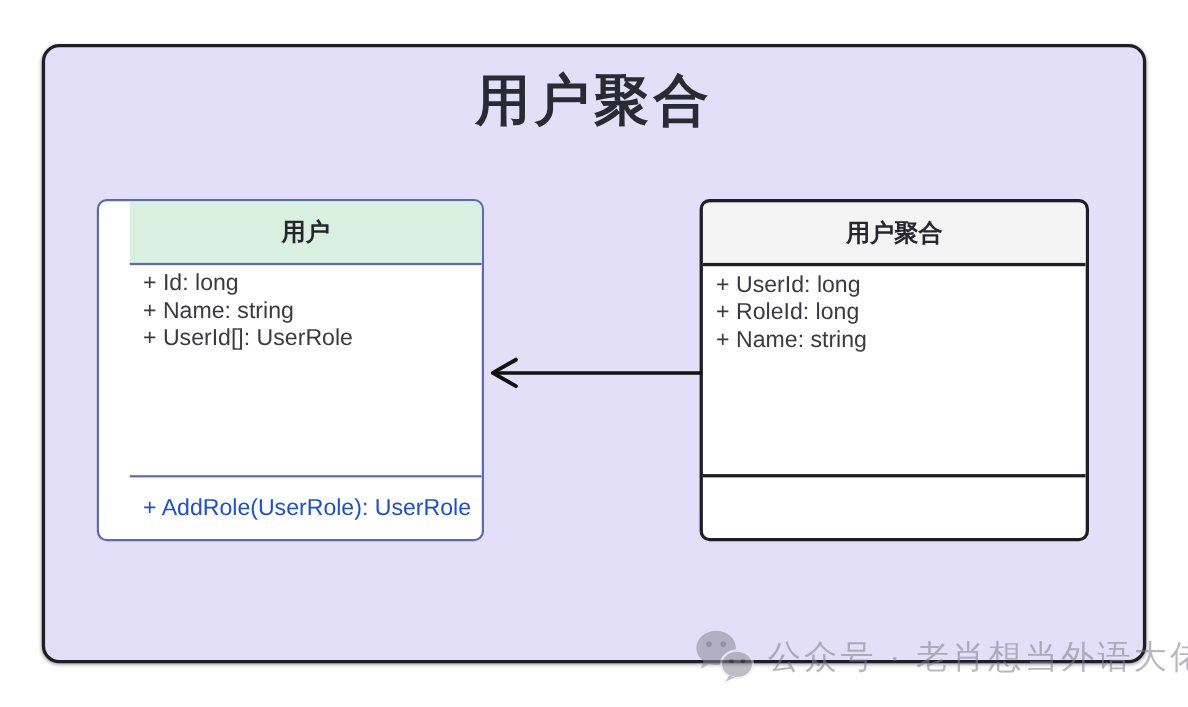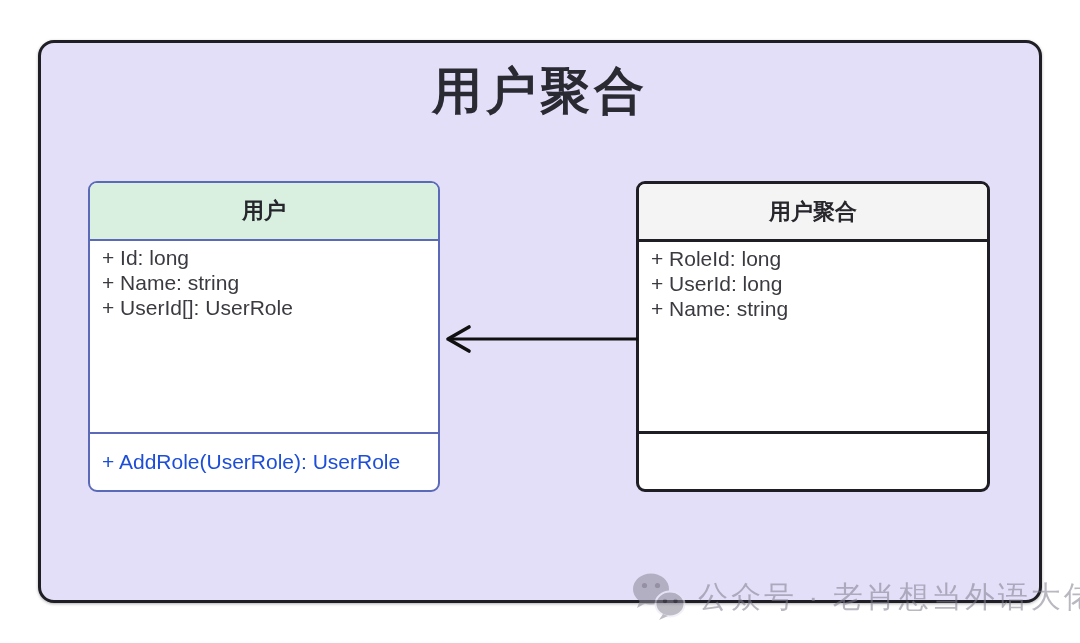--- a/index.html
+++ b/index.html
@@ -20,21 +20,21 @@
     text-align:center;font-size:50px;font-weight:bold;color:#2a2a33;
     letter-spacing:4px;
   }
 
   
   .class-box{
     position:absolute;top:181px;height:311px;box-sizing:border-box;
     background:#ffffff;border-radius:9px;display:flex;flex-direction:column;
     overflow:hidden;
   }
-  .class-box.user{left:88px;width:352px;border:2.5px solid #5a69b8;}
+  .class-box.user{left:88px;width:352px;border:2.5px solid #5a69b8;padding-left:28px;}
   .class-box.userrole{left:636px;width:354px;border:3px solid #1e1e24;}
   .class-header{
     height:58px;flex:0 0 58px;display:flex;align-items:center;justify-content:center;
     font-size:22px;font-weight:bold;color:#26262c;box-sizing:border-box;
   }
   .user .class-header{background:#d9f0e1;border-bottom:2.5px solid #5a69b8;}
   .userrole .class-header{background:#f4f4f4;border-bottom:3px solid #1e1e24;}
   .class-attrs{
     flex:1 1 auto;display:flex;flex-direction:column;justify-content:flex-start;
     padding:4px 0;
@@ -79,22 +79,22 @@
       <div class="attr-row">+ UserId[]: UserRole</div>
     </div>
     <div class="class-methods">
       <div class="method-row">+ AddRole(UserRole): UserRole</div>
     </div>
   </div>
 
   <div class="class-box userrole">
     <div class="class-header" style="background: rgb(244, 244, 244);">用户聚合</div>
     <div class="class-attrs">
+      <div class="attr-row">+ UserId: long</div>
       <div class="attr-row">+ RoleId: long</div>
-      <div class="attr-row">+ UserId: long</div>
       <div class="attr-row">+ Name: string</div>
     </div>
     <div class="class-methods"></div>
   </div>
 
   <svg class="assoc-arrow" width="198" height="38" viewBox="0 0 198 38">
     <line x1="196" y1="19" x2="8" y2="19" stroke="#111111" stroke-width="3.2"></line>
     <polyline points="27,7 6,19 27,31" fill="none" stroke="#111111" stroke-width="3.6" stroke-linecap="round" stroke-linejoin="round"></polyline>
   </svg>
 

